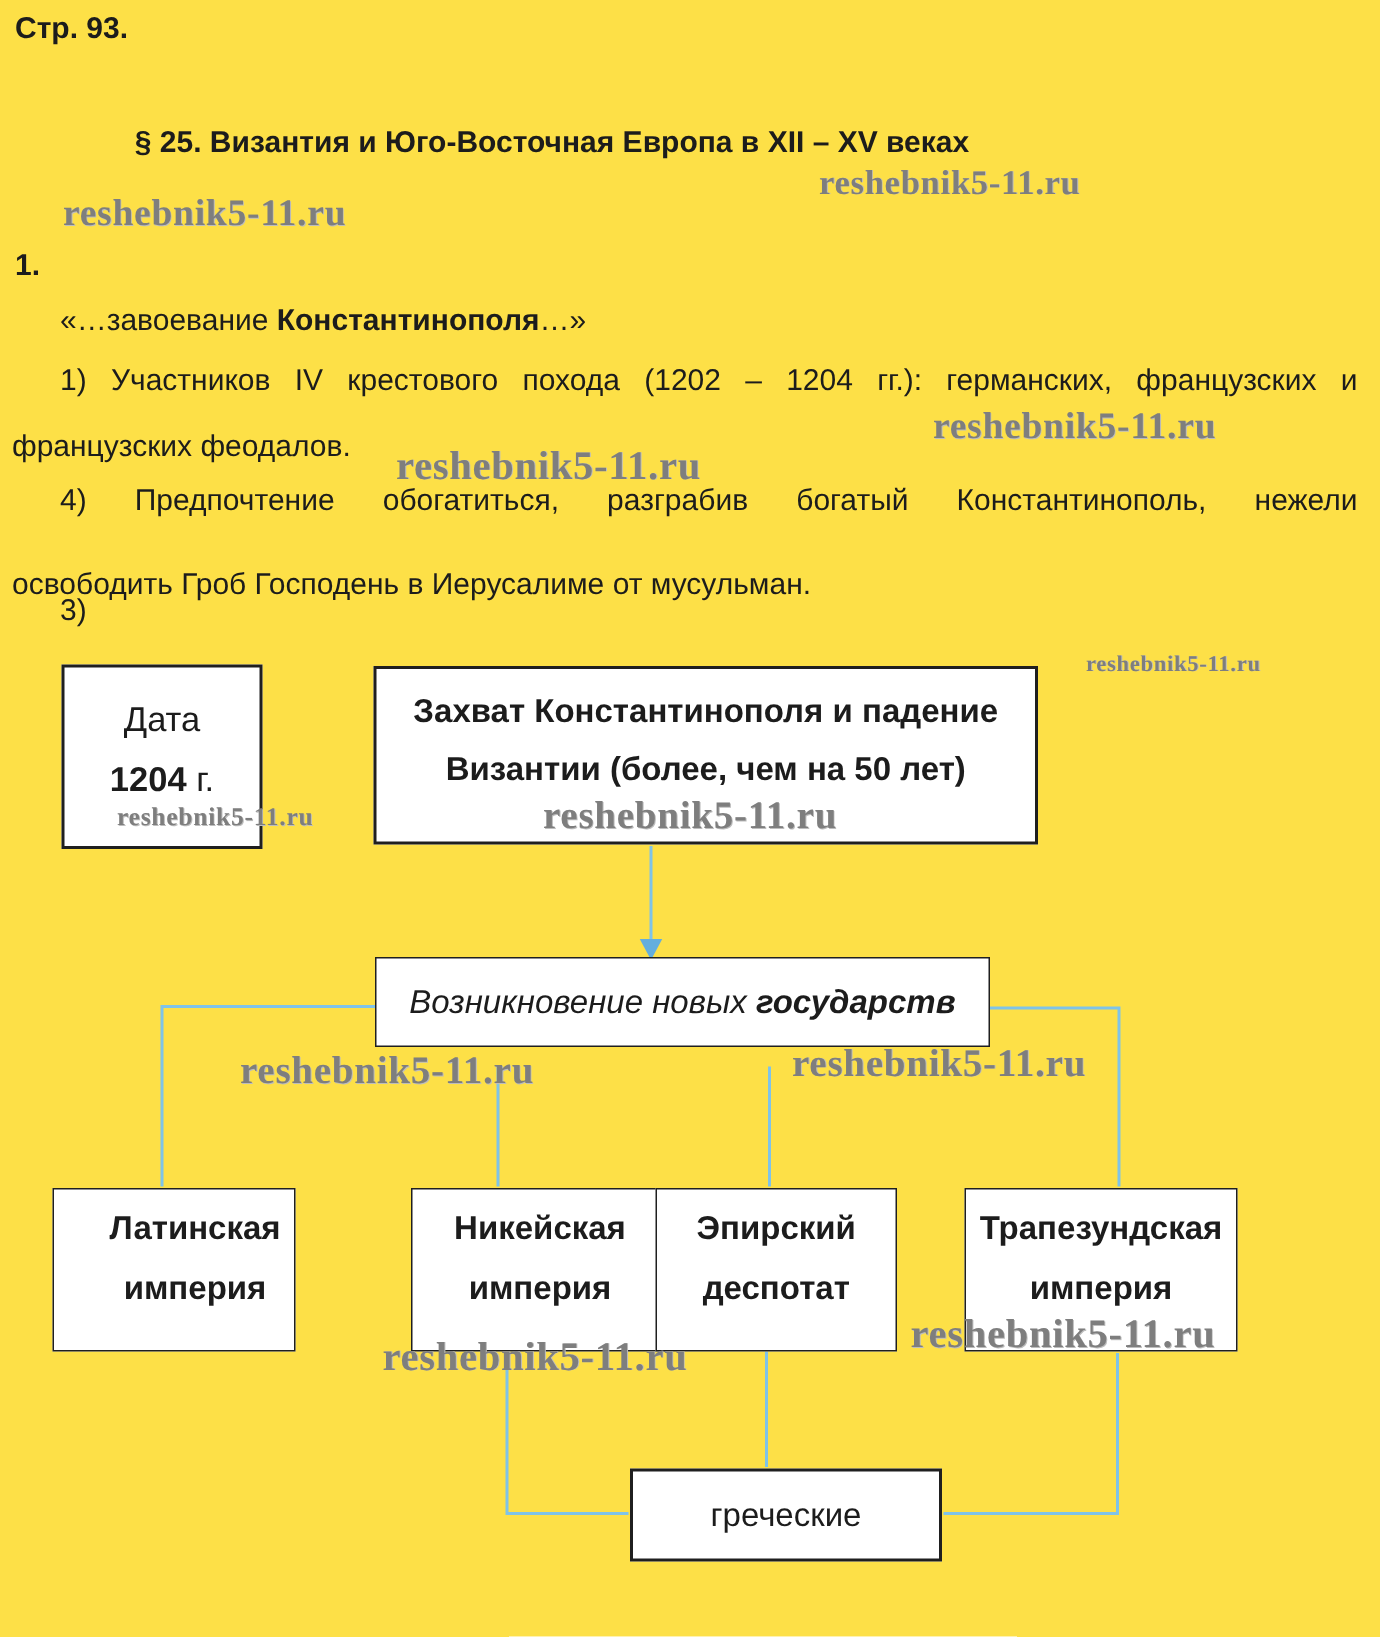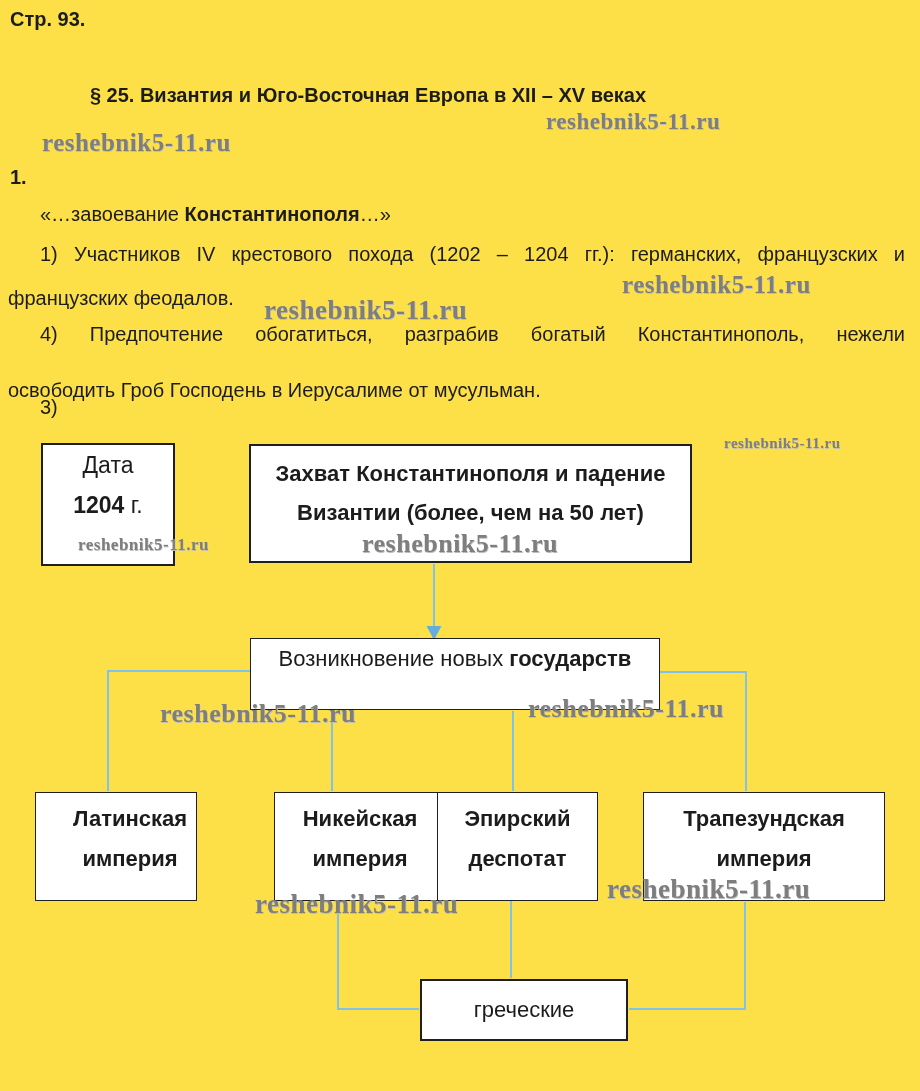--- a/index.html
+++ b/index.html
@@ -19,24 +19,24 @@
   .wm{
     font-family:"Liberation Serif", serif;font-weight:bold;color:#7e7e7e;
     white-space:nowrap;letter-spacing:0.5px;line-height:1;
     text-shadow:0.6px 0.6px 0 #bdbdbd;
   }
   .dbox{
     position:absolute;background:#ffffff;border:2px solid #1f1f1f;
     display:flex;flex-direction:column;align-items:center;box-sizing:border-box;
   }
   .dbox .ln{line-height:40px;}
-  .date-box{left:41px;top:443px;width:134px;height:123px;padding-top:0;font-size:23px;}
+  .date-box{left:41px;top:443px;width:134px;height:123px;padding-top:14px;font-size:23px;}
   .event-box{left:249px;top:444px;width:443px;height:119px;padding-top:8px;font-size:22px;font-weight:bold;}
   .event-box .ln{line-height:39px;}
-  .result-box{left:250px;top:638px;width:410px;height:72px;border-width:1.5px;justify-content:flex-start;font-size:22px;}
+  .result-box{left:250px;top:638px;width:410px;height:60px;border-width:1.5px;justify-content:center;font-size:22px;font-style:italic;}
   .state-box{top:792px;height:109px;border-width:1.5px;padding-top:6px;font-size:22px;font-weight:bold;}
   .cat-box{left:420px;top:979px;width:208px;height:62px;justify-content:center;font-size:22px;}
   svg.connectors{position:absolute;left:0;top:0;pointer-events:none;}
 </style>
 </head>
 <body>
 
 <div class="page">
 
   <div class="abs pageno">Стр. 93.</div>
@@ -85,21 +85,21 @@
     <div class="ln">империя</div>
   </div>
   <div class="dbox state-box" style="left:235px;width:172px;margin-left:39px;">
     <div class="ln">Никейская</div>
     <div class="ln">империя</div>
   </div>
   <div class="dbox state-box" style="left:437px;width:161px;">
     <div class="ln">Эпирский</div>
     <div class="ln">деспотат</div>
   </div>
-  <div class="dbox state-box" style="left:643px;width:242px;text-align:right;">
+  <div class="dbox state-box" style="left:643px;width:182px;text-align:right;">
     <div class="ln">Трапезундская</div>
     <div class="ln">империя</div>
   </div>
 
   <div class="dbox cat-box">
     <div class="ln">греческие</div>
   </div>
 
   <div class="abs wm" style="left:546px;top:110px;font-size:23px;">reshebnik5-11.ru</div>
   <div class="abs wm" style="left:42px;top:130px;font-size:25px;">reshebnik5-11.ru</div>

